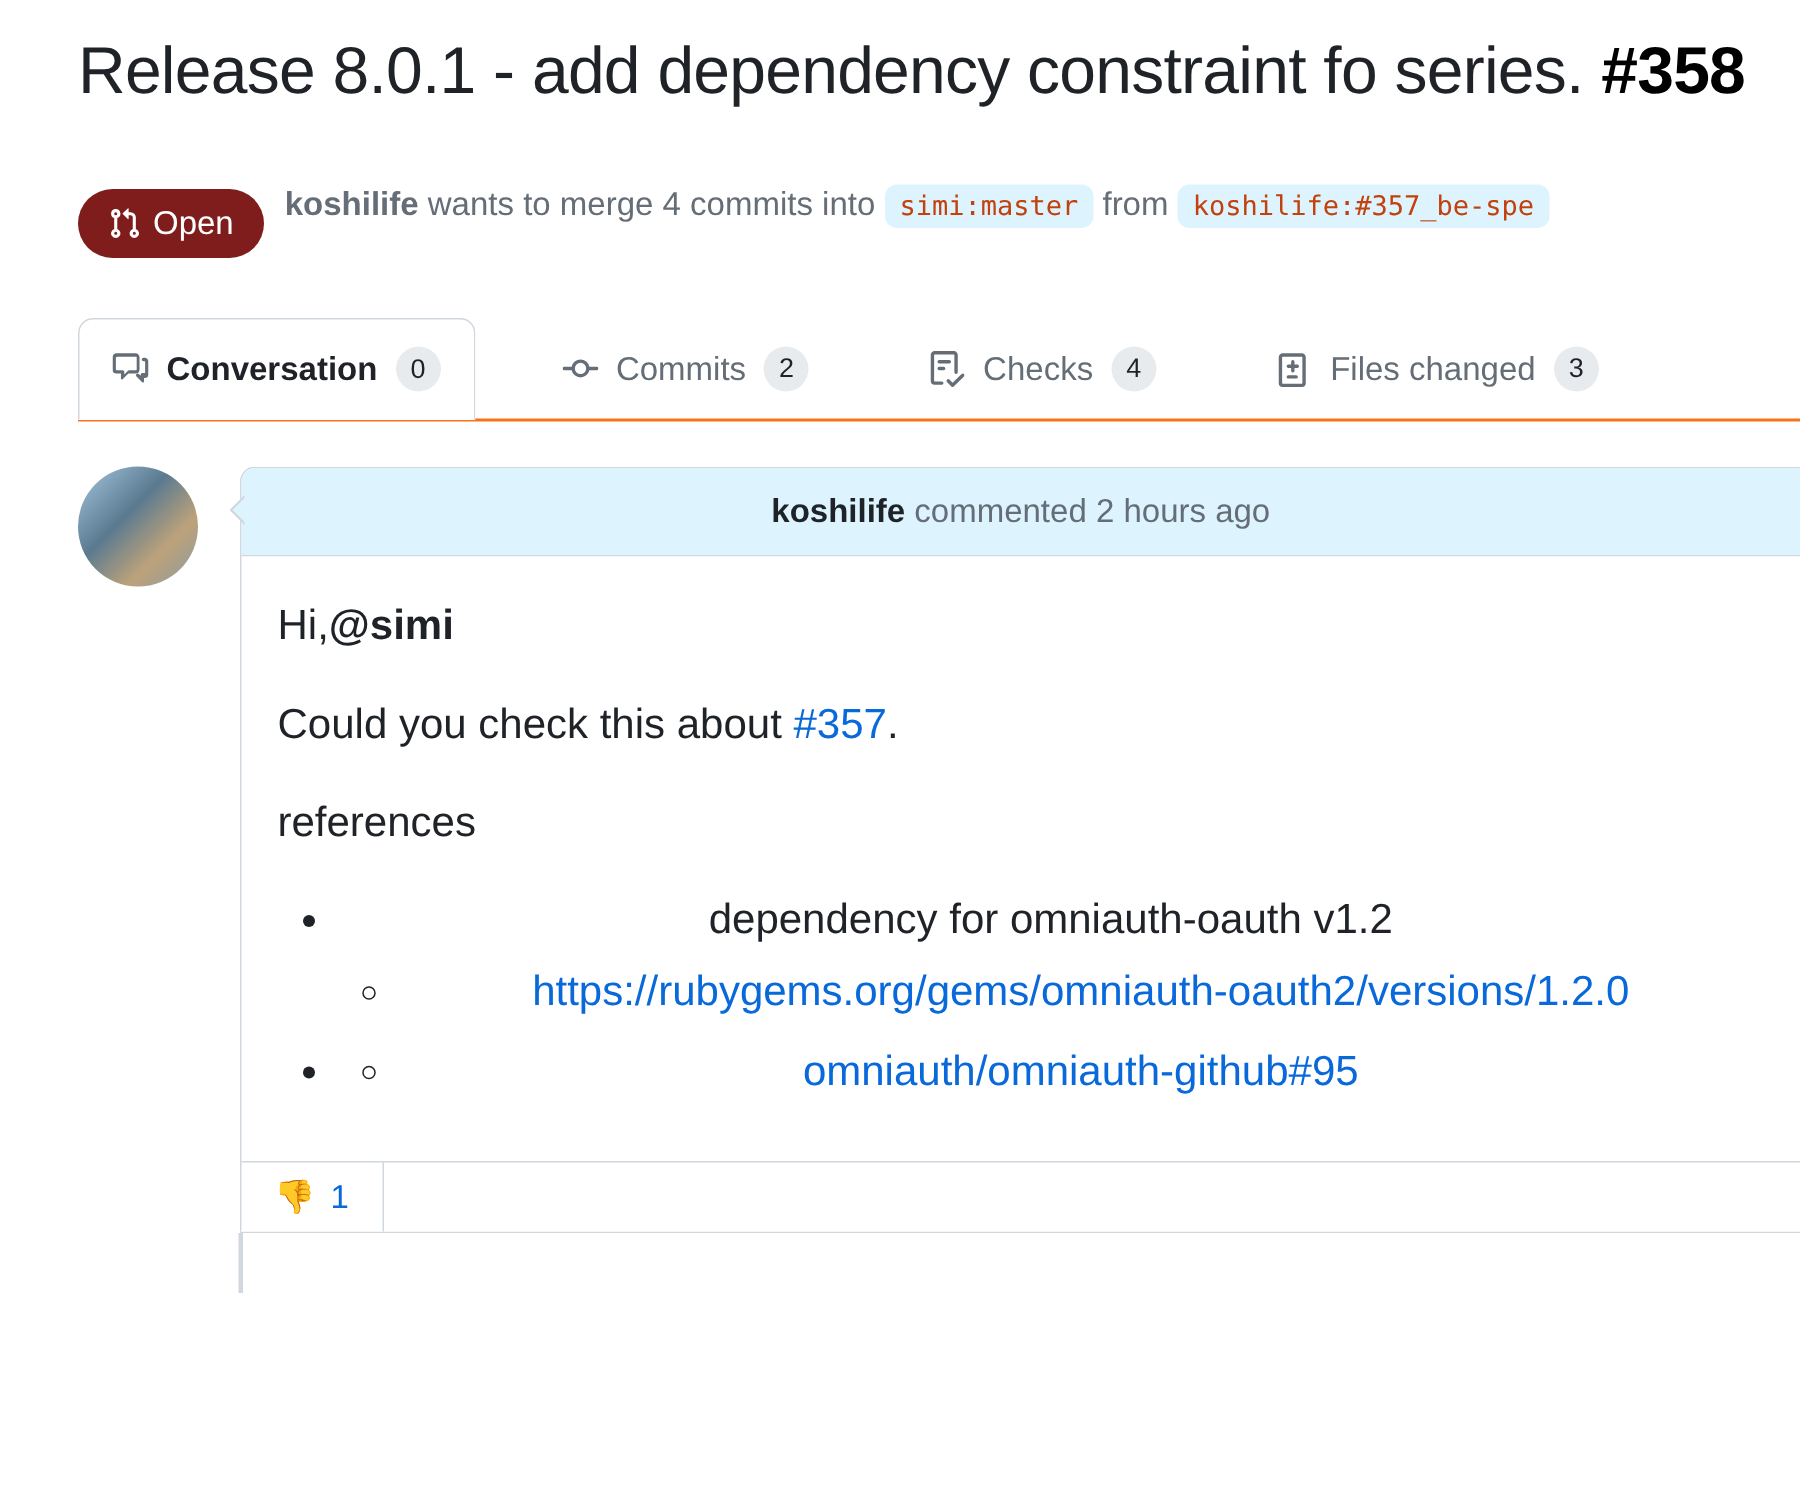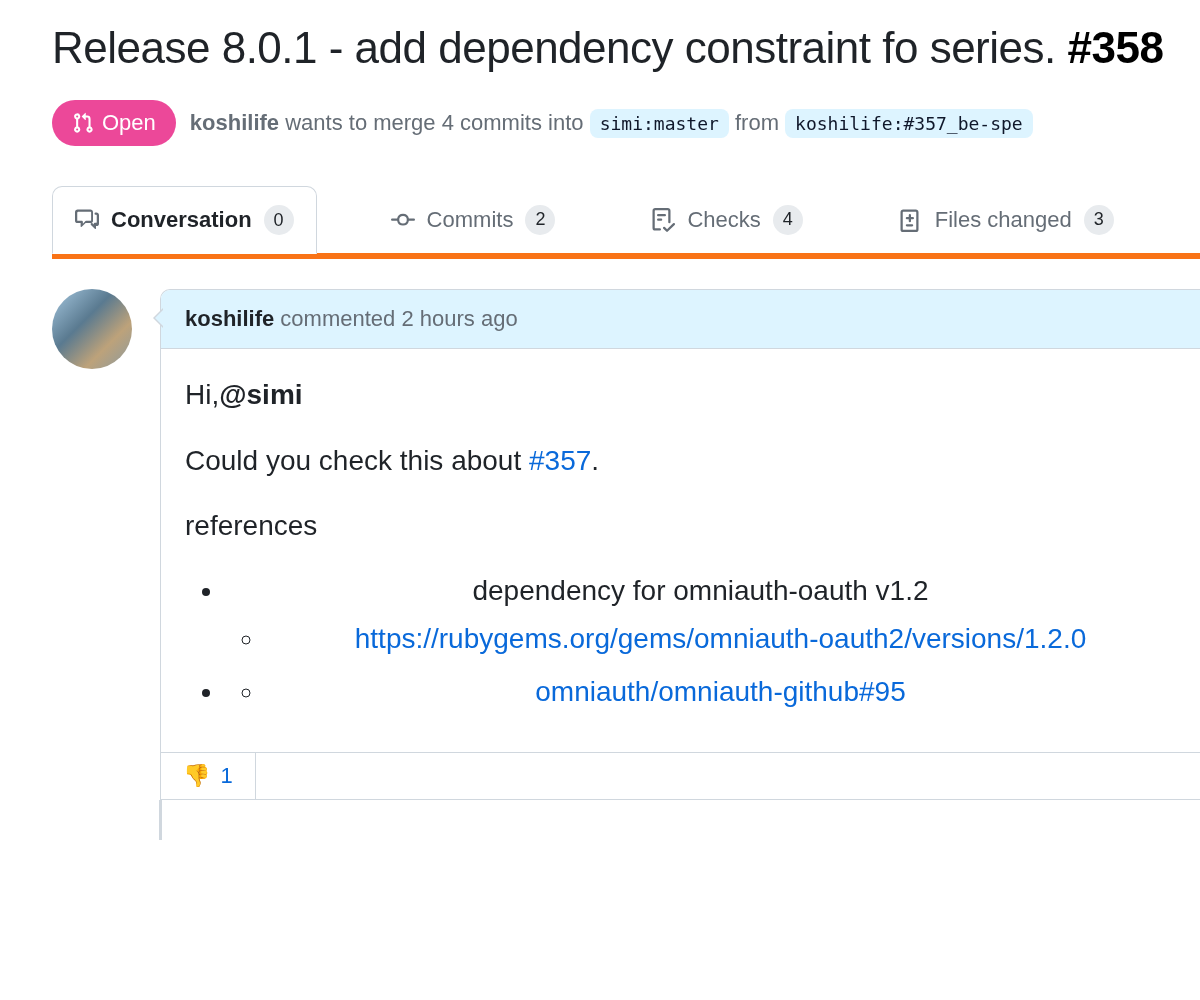--- a/index.html
+++ b/index.html
@@ -30,42 +30,43 @@
     margin-bottom: 40px;
     font-size: 22px;
     color: #656d76;
     flex-wrap: nowrap;
     white-space: nowrap;
   }
   .state-badge {
     display: inline-flex;
     align-items: center;
     gap: 8px;
-    background: #ec4899;
+    background: #7f1d1d;
     color: #ffffff;
     border-radius: 999px;
     padding: 10px 20px;
     font-size: 22px;
     font-weight: 500;
+    margin-top: 26px;
   }
   .state-badge svg { width: 22px; height: 22px; fill: #ffffff; }
   .pr-author { color: #656d76; font-weight: 600; }
   .branch-chip {
     background: #ddf4ff;
-    color: #0f172a;
+    color: #c2410c;
     font-family: ui-monospace, SFMono-Regular, Menlo, Consolas, monospace;
     font-size: 18px;
     padding: 4px 10px;
     border-radius: 8px;
   }
   .tabs {
     display: flex;
-    border-bottom: 6px solid #f97316;
+    border-bottom: 2px solid #f97316;
     align-items: stretch;
-    gap: 52px;
+    gap: 36px;
   }
   .tab {
     display: flex;
     align-items: center;
     gap: 12px;
     padding: 18px 22px;
     font-size: 22px;
     color: #656d76;
     cursor: pointer;
     white-space: nowrap;
@@ -115,20 +116,21 @@
     border-right: none;
   }
   .comment-header {
     background: #ddf4ff;
     border-bottom: 1px solid #d0d7de;
     padding: 16px 24px;
     font-size: 22px;
     color: #656d76;
     border-top-left-radius: 9px;
     position: relative;
+    text-align: center;
   }
   .comment-header .user { color: #1f2328; font-weight: 600; }
   .comment-header::before {
     content: "";
     position: absolute;
     left: -18px;
     top: 18px;
     border: 10px solid transparent;
     border-right-color: #d0d7de;
   }

